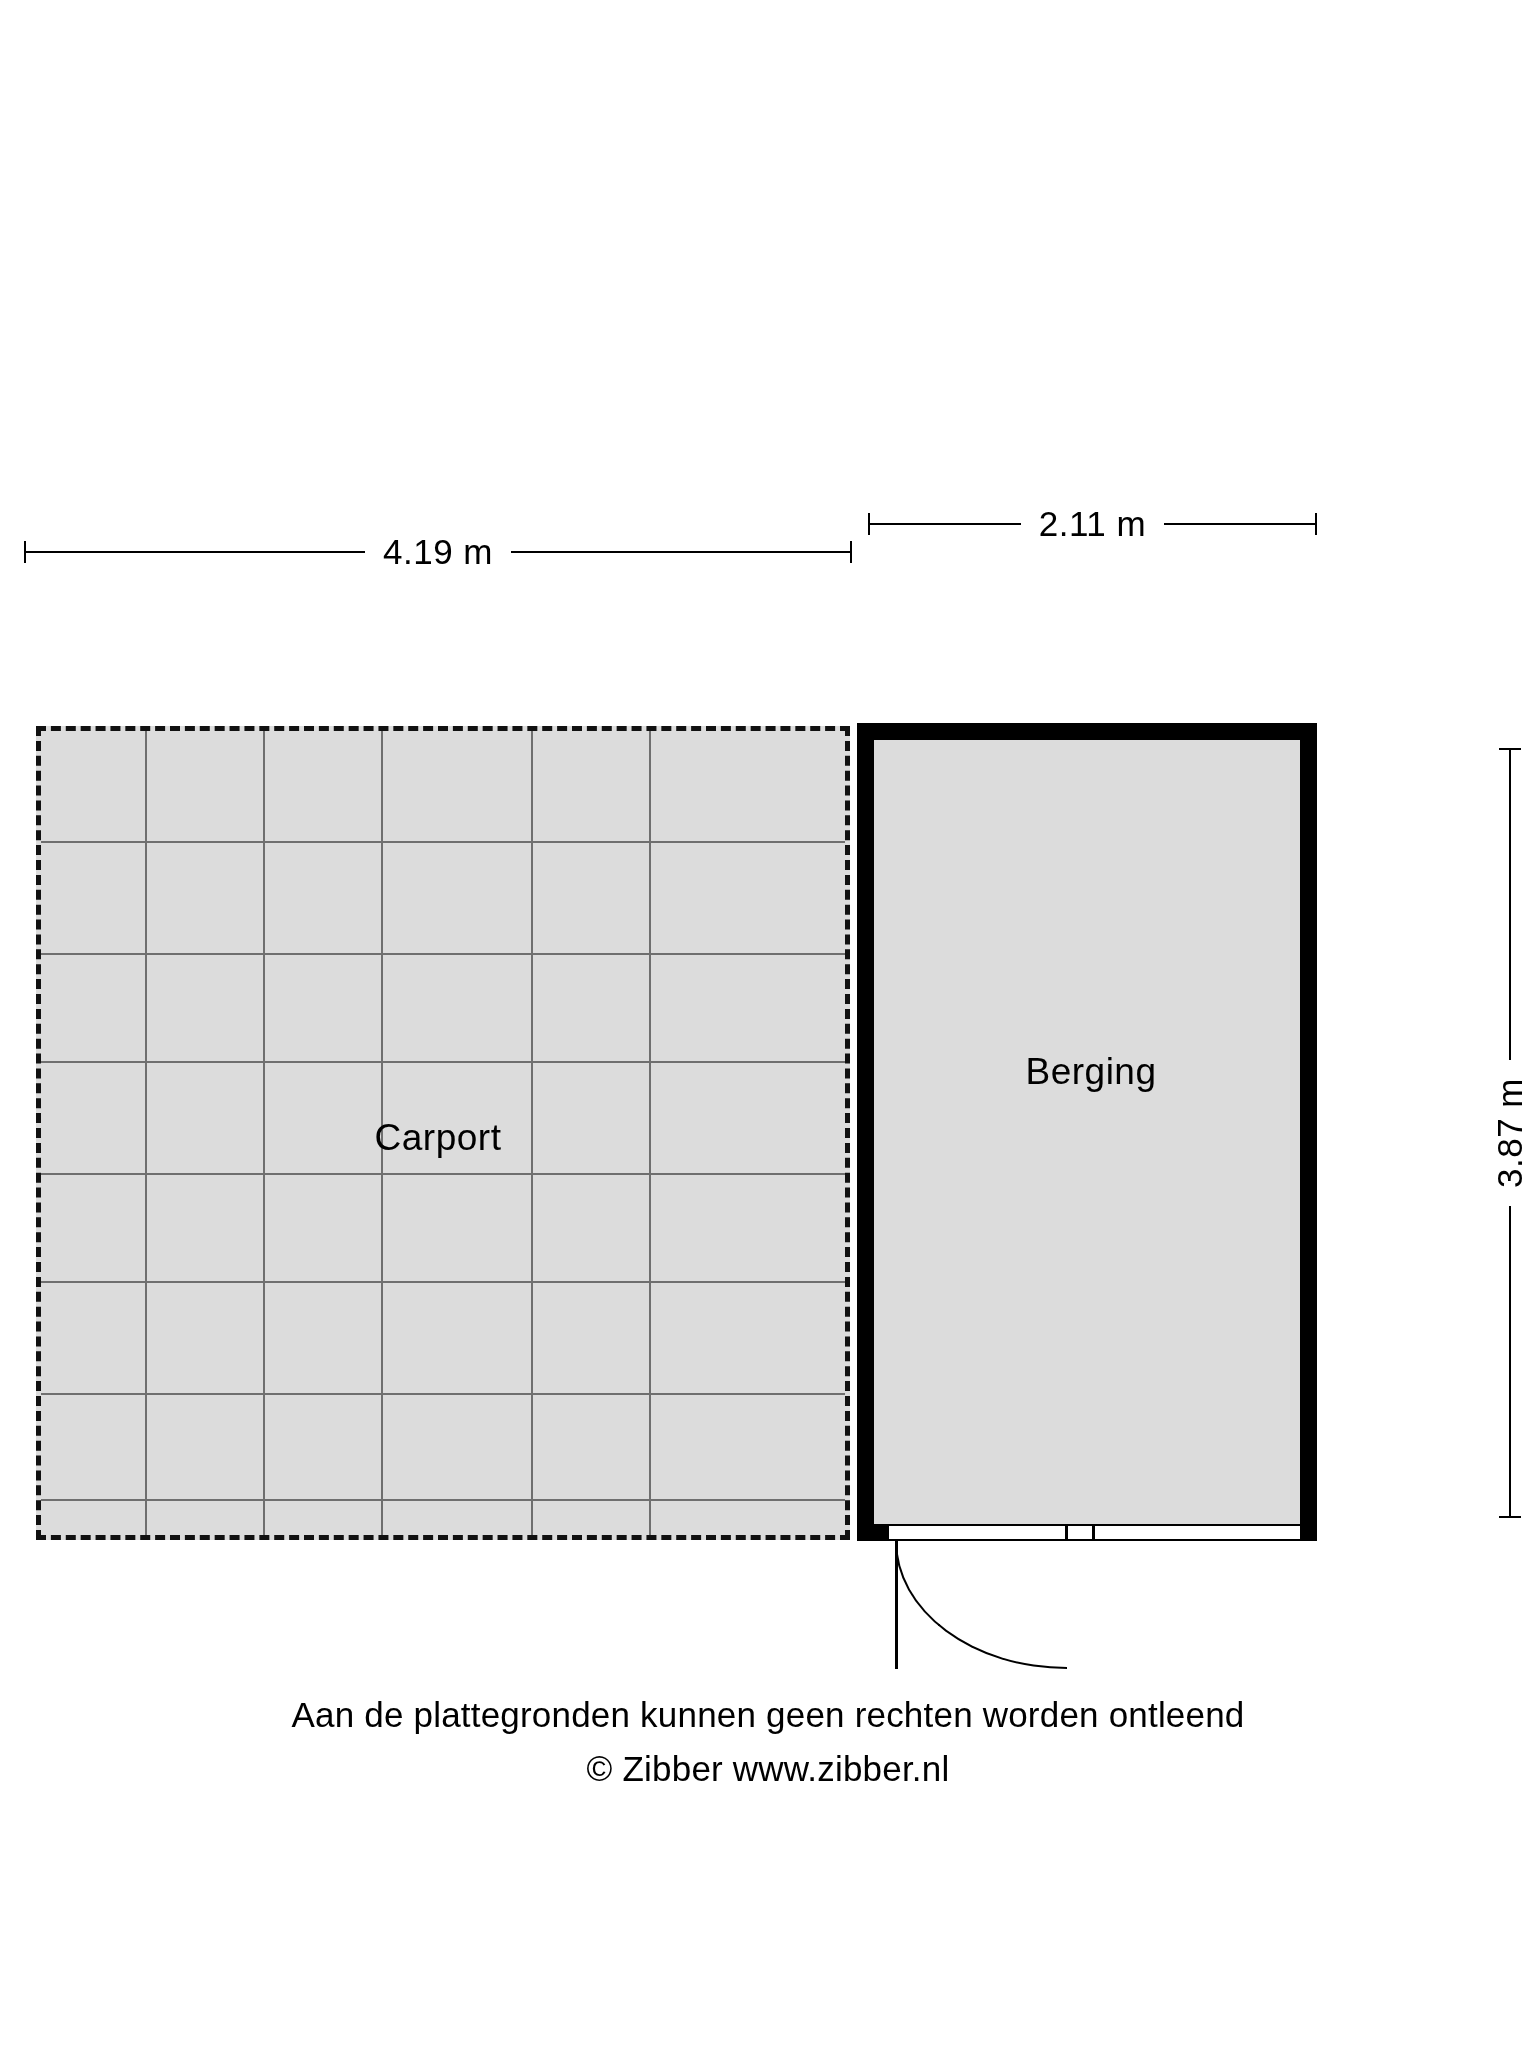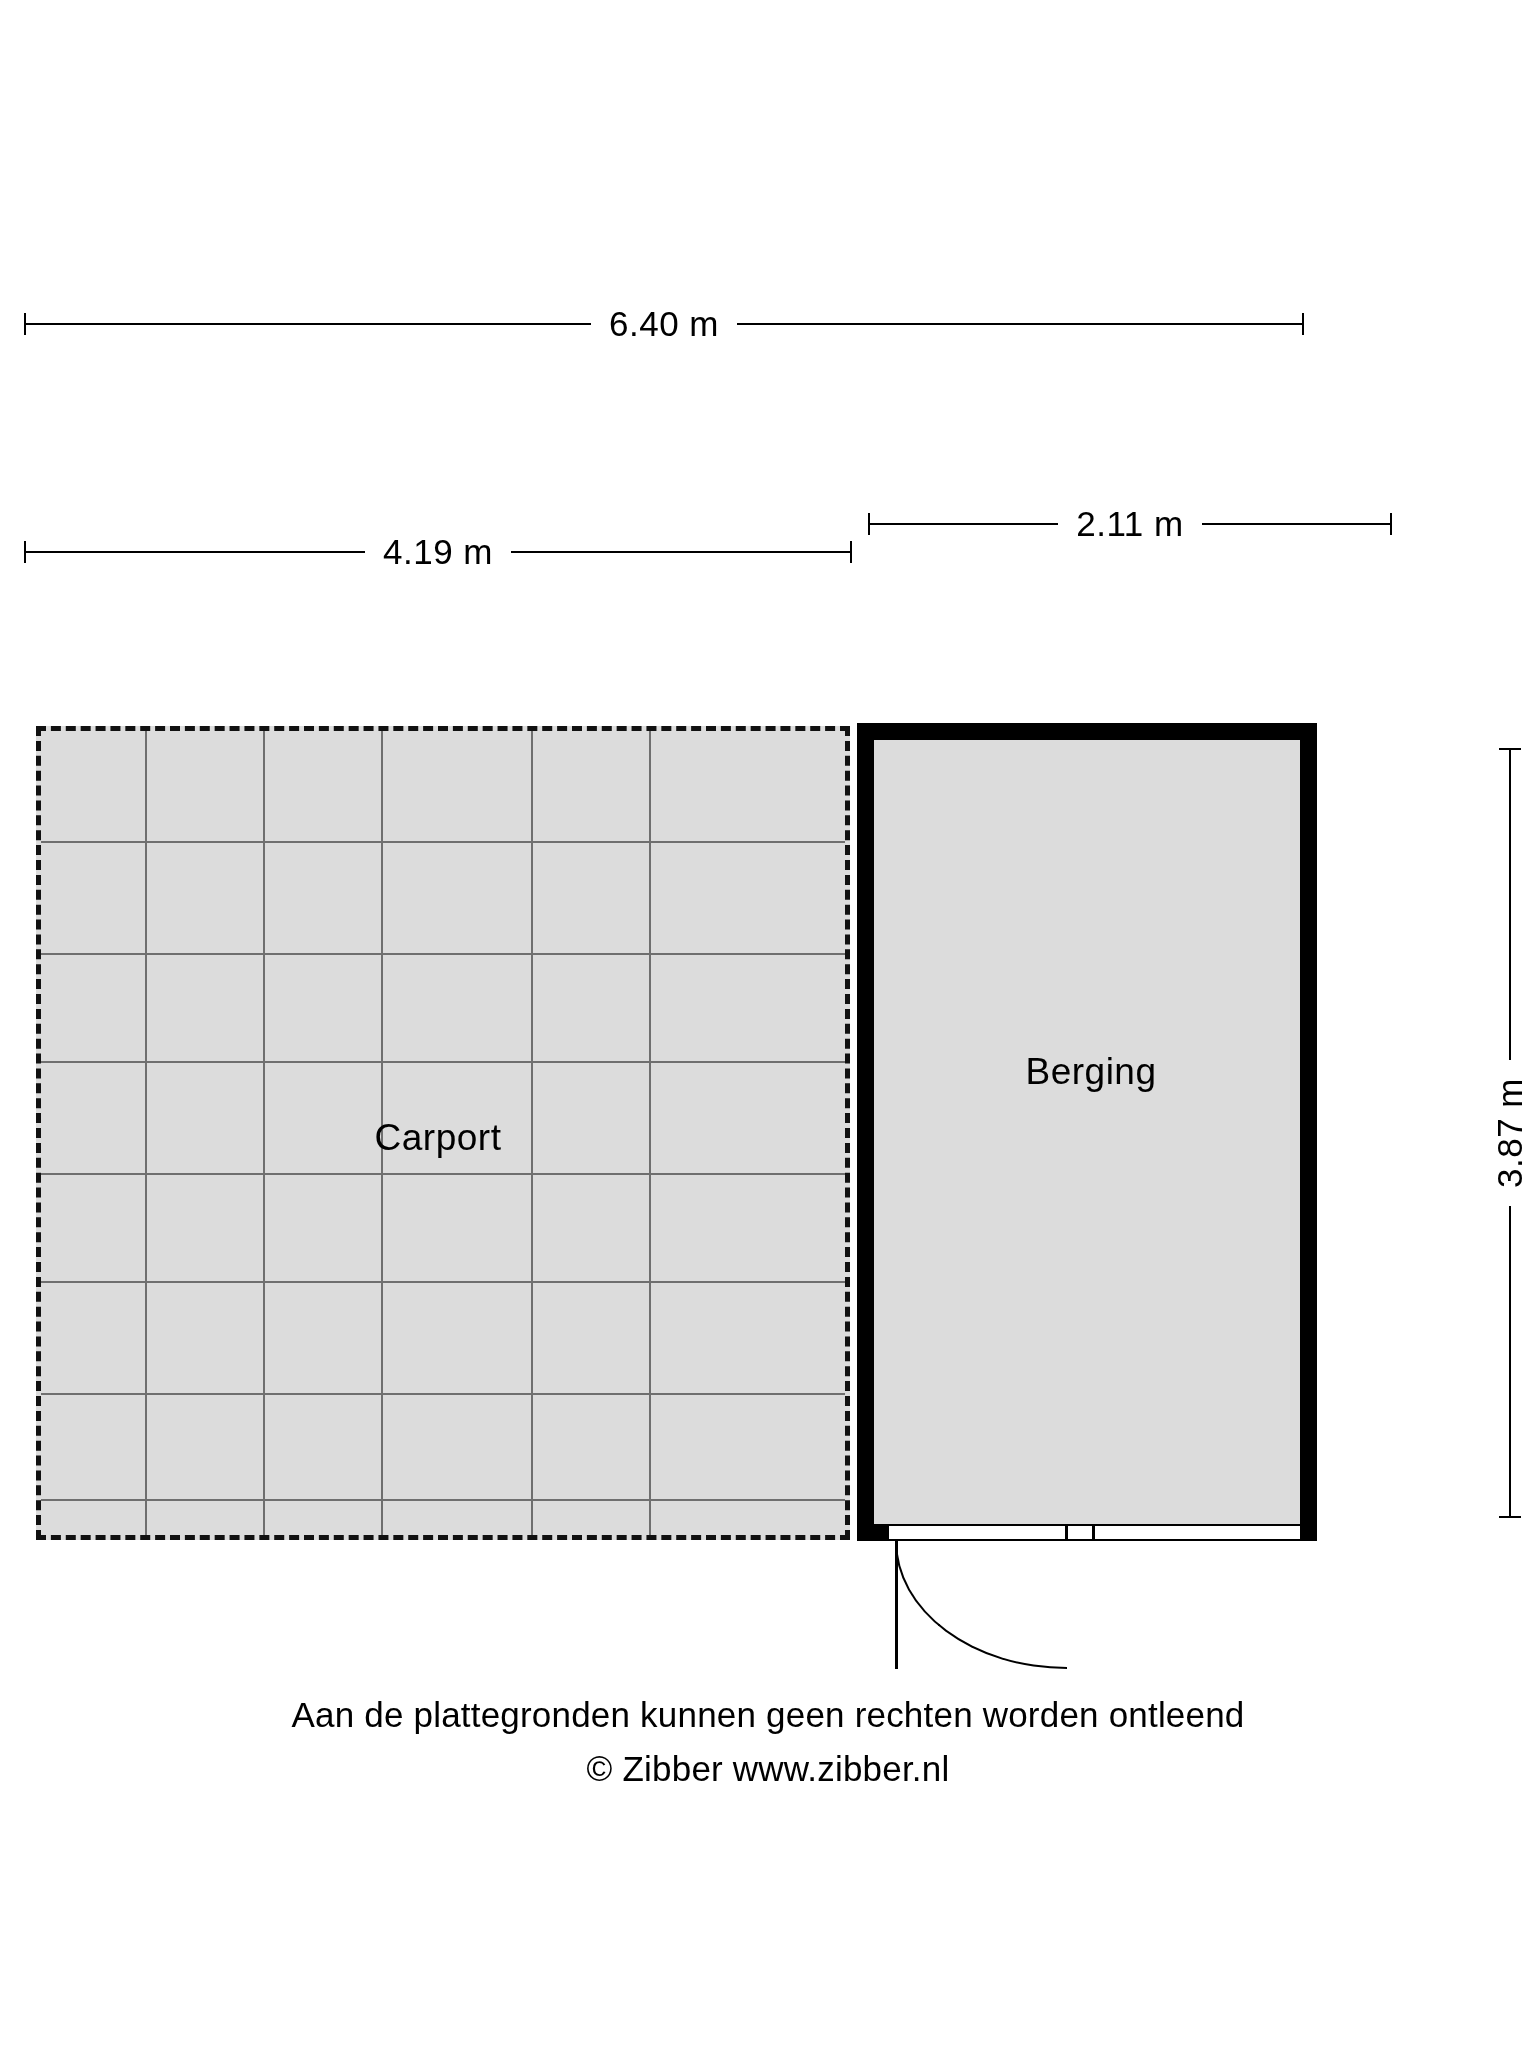--- a/index.html
+++ b/index.html
@@ -170,35 +170,29 @@
     font-size: 35px;
     line-height: 50px;
     letter-spacing: 0.2px;
   }
 </style>
 </head>
 <body>
 
 <div class="plan">
 
-  <div class="dim dim-h" style="left:24px; top:304px; width:1280px;">
-    <div class="bar"></div>
-    <div class="cap left"></div>
-    <div class="cap right"></div>
-    <div class="label">6.40 m</div>
-  </div>
 
   <div class="dim dim-h" style="left:24px; top:532px; width:828px;">
     <div class="bar"></div>
     <div class="cap left"></div>
     <div class="cap right"></div>
     <div class="label">4.19 m</div>
   </div>
 
-  <div class="dim dim-h" style="left:868px; top:504px; width:524px;">
+  <div class="dim dim-h" style="left:868px; top:504px; width:449px;">
     <div class="bar"></div>
     <div class="cap left"></div>
     <div class="cap right"></div>
     <div class="label">2.11 m</div>
   </div>
 
   <div class="dim dim-v" style="left:1490px; top:748px; height:770px;">
     <div class="bar"></div>
     <div class="cap top"></div>
     <div class="cap bottom"></div>

